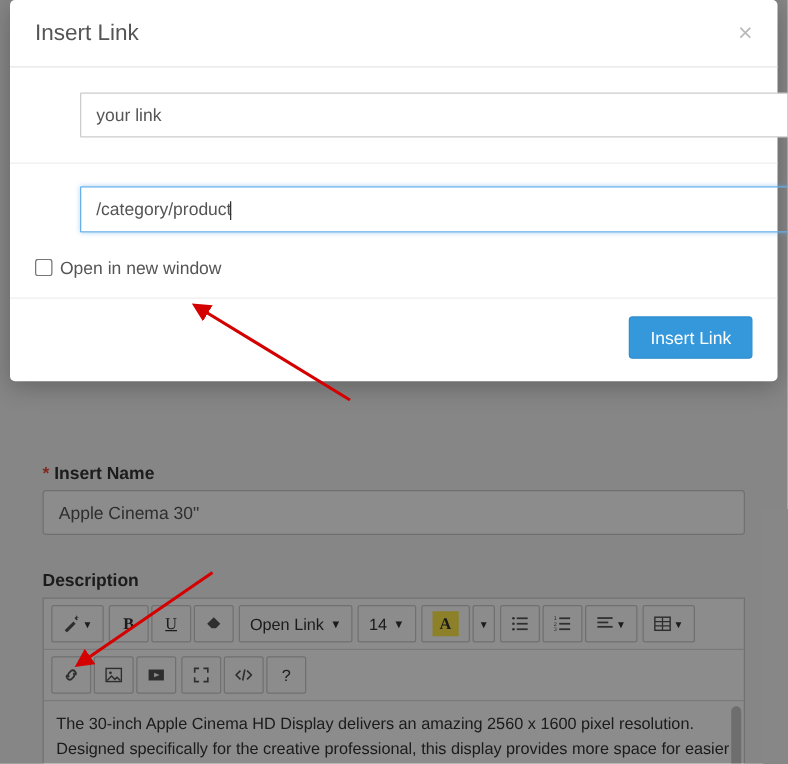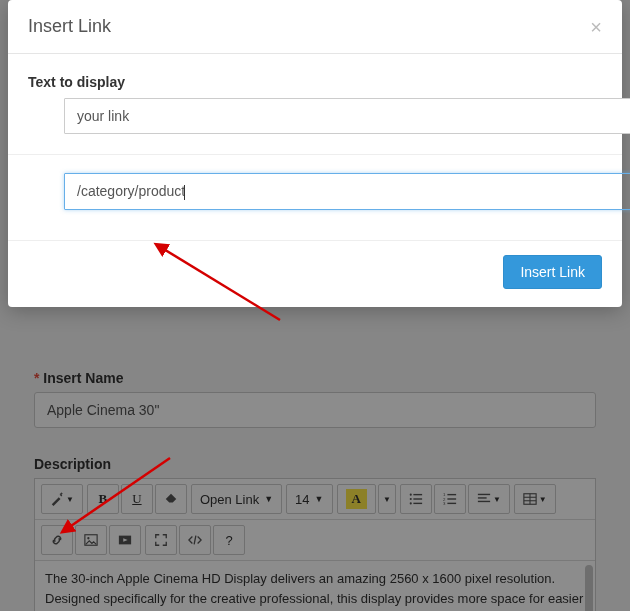--- a/index.html
+++ b/index.html
@@ -322,26 +322,29 @@
 
 <div class="modal">
   <div class="modal-header">
     <div class="modal-title">Insert Link</div>
     <button class="close-btn">
       <span>×</span>
     </button>
   </div>
   <div class="modal-body">
     <div class="m-group">
-      <label class="m-label">Text to display</label>
       <input class="m-input" value="your link" style="">
     </div>
     <hr class="hr">
     <div class="m-group">
       <div class="m-input focused" style="cursor:text"><span>/category/product</span><span class="cursor-caret"></span></div>
+    </div>
+    <div class="checkbox-row" style="margin-bottom:6px">
+      <input type="checkbox" style="">
+      <span>Open in new window</span>
     </div>
   </div>
   <div class="modal-footer">
     <button class="btn-primary">Insert Link</button>
   </div>
 </div>
 
 <svg class="arrow" style="top:240px;left:150px" width="140" height="90">
   <defs>
       <marker id="ah1" markerWidth="8" markerHeight="8" refX="2" refY="3" orient="auto">

